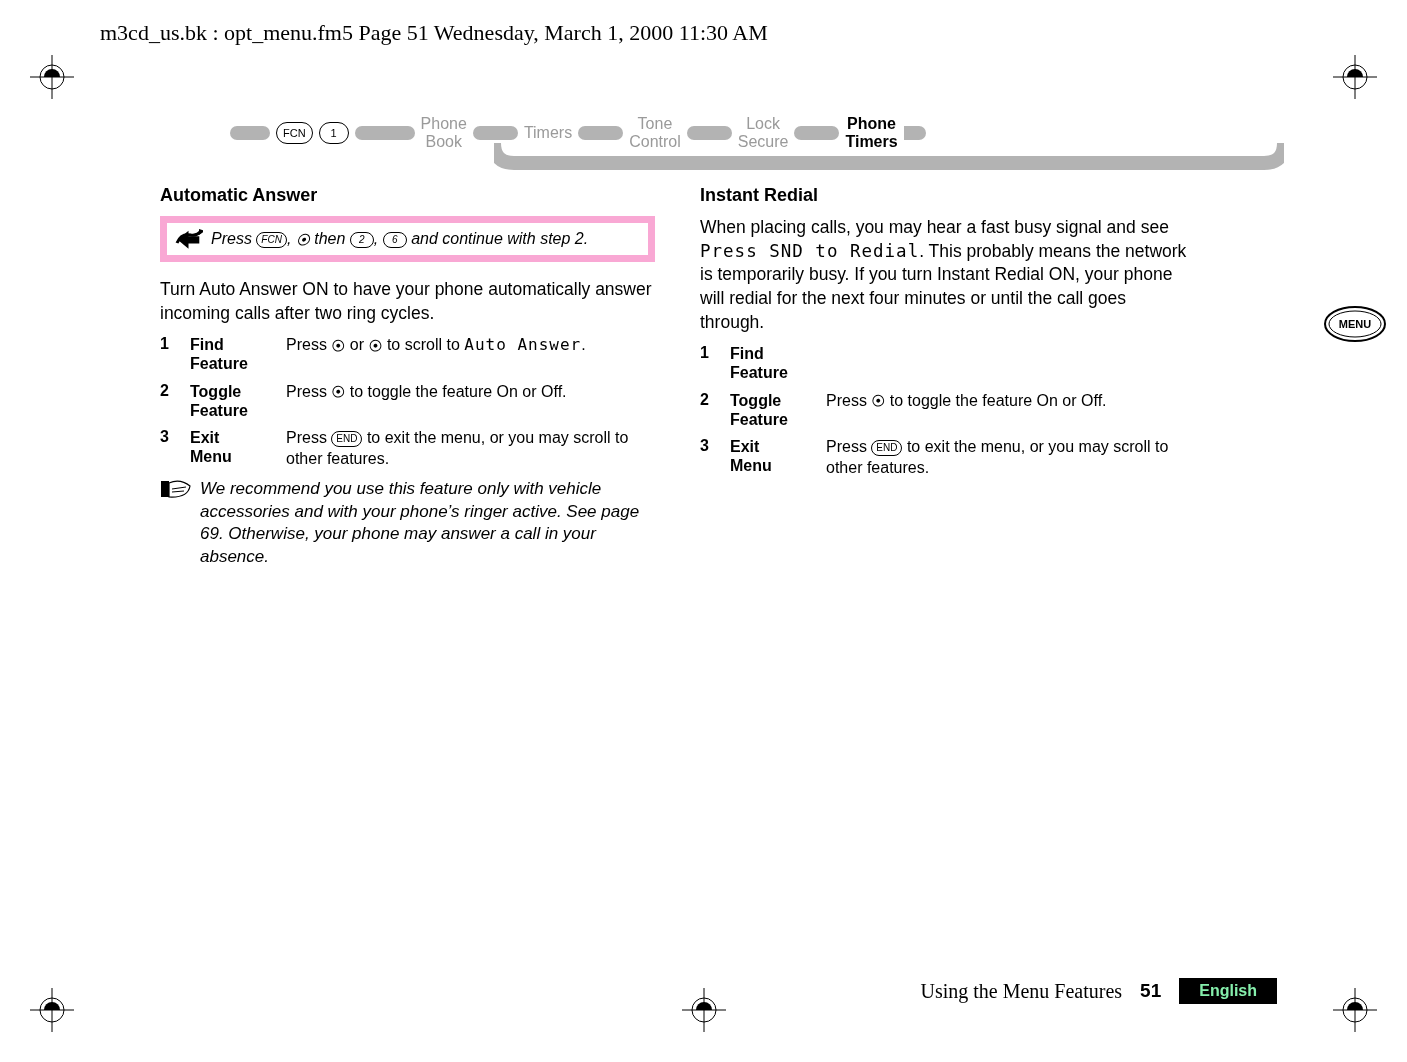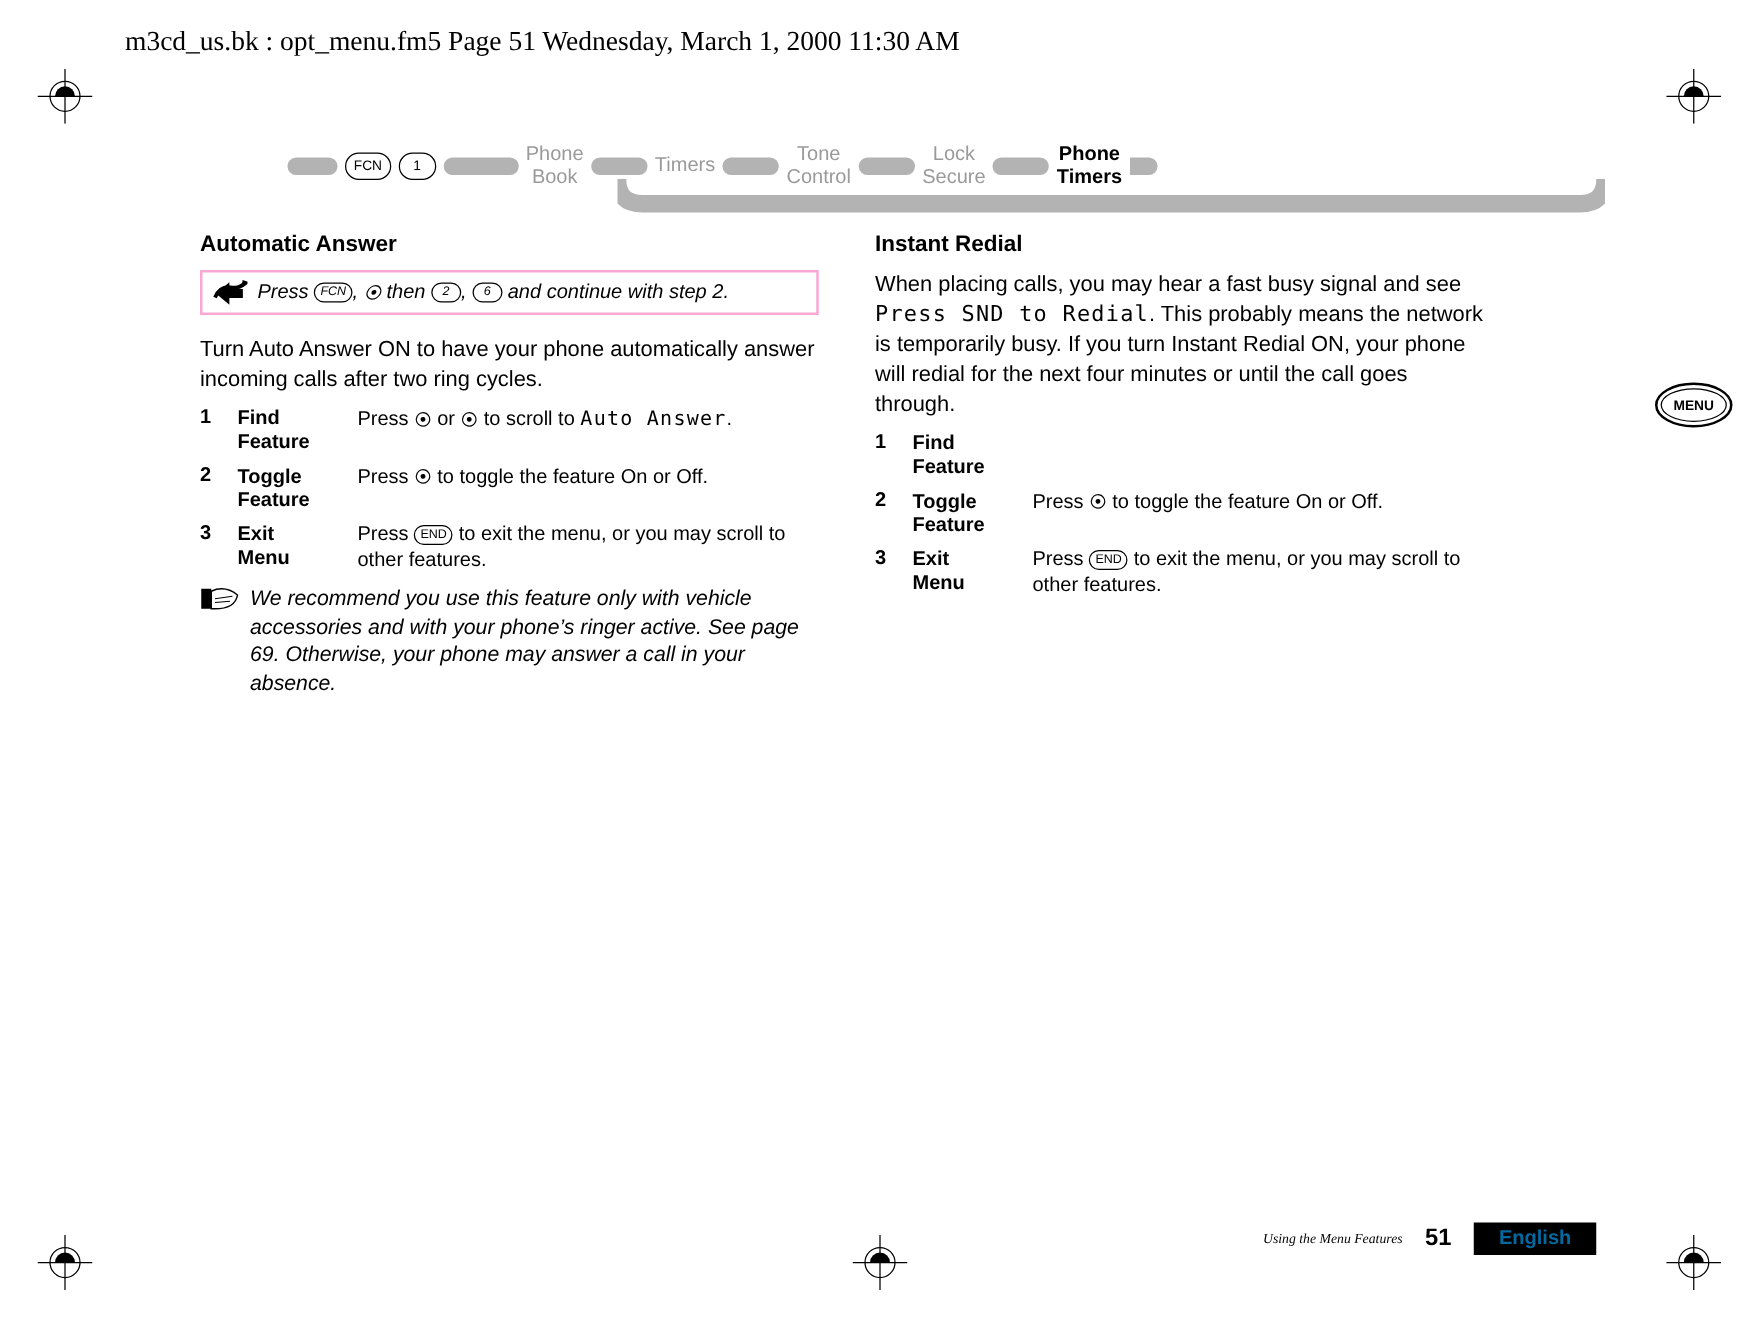--- a/index.html
+++ b/index.html
@@ -15,35 +15,35 @@
   .nav-row { display: flex; align-items: center; gap: 6px; }
   .nav-pill { background: #b3b3b3; width: 40px; height: 14px; border-radius: 7px; }
   .nav-key { display: inline-flex; align-items: center; justify-content: center; border: 1px solid #000; border-radius: 50px; height: 22px; font-size: 11px; padding: 0 6px; min-width: 30px; }
   .nav-item { text-align: center; font-family: Helvetica, Arial, sans-serif; font-size: 16px; line-height: 1.1; }
   .nav-item-grey { color: #9a9a9a; }
   .nav-item-bold { font-weight: bold; color: #000; }
   .nav-loop { position: absolute; top: 28px; left: 264px; width: 790px; height: 40px; }
   .content { position: absolute; top: 185px; left: 130px; width: 1035px; display: flex; gap: 45px; margin-left: 30px; }
   .col { width: 495px; }
   .section-title { font-weight: bold; font-size: 18px; margin-bottom: 10px; }
-  .shortcut-box { border: 2px solid #f9a8d4; padding: 6px 8px; display: flex; align-items: center; gap: 8px; margin-bottom: 16px; }
+  .shortcut-box { border: 7px solid #f9a8d4; padding: 6px 8px; display: flex; align-items: center; gap: 8px; margin-bottom: 16px; }
   .shortcut-text { font-style: italic; font-size: 16px; }
   .body-text { font-size: 17.5px; line-height: 1.35; margin-bottom: 10px; }
   .step-row { display: flex; align-items: flex-start; gap: 16px; font-size: 16px; margin-bottom: 8px; }
   .step-num { font-weight: bold; width: 14px; }
   .step-label { font-weight: bold; width: 80px; line-height: 1.2; }
   .step-text { flex: 1; line-height: 1.3; }
   .lcd-font { font-family: monospace; letter-spacing: 1px; }
   .note-row { display: flex; align-items: flex-start; gap: 8px; font-size: 17px; font-style: italic; line-height: 1.35; margin-top: 6px; }
   .note-icon { width: 32px; flex-shrink: 0; }
   .menu-tab { position: absolute; right: 20px; top: 305px; }
   .footer { position: absolute; bottom: 58px; left: 0; right: 0; display: flex; align-items: center; justify-content: flex-end; gap: 18px; padding-right: 130px; }
-  .footer-title { font-style: italic; font-family: "Times New Roman", serif; font-size: 11px; }
+  .footer-title { font-family: "Times New Roman", serif; font-size: 20px; }
   .footer-num { font-weight: bold; font-size: 19px; }
-  .footer-lang { background: #000; color: #0369a1; font-weight: bold; font-size: 16px; padding: 4px 20px; }
+  .footer-lang { background: #000; color: #86efac; font-weight: bold; font-size: 16px; padding: 4px 20px; }
   .icon-key-small { display:inline-flex; border:1px solid #000; border-radius:50px; font-size:10px; padding:0 4px; height:16px; align-items:center; justify-content:center; min-width:24px; vertical-align:middle; }
   .icon-arrow { display:inline-block; font-size:14px; vertical-align:middle; }
 </style>
 </head>
 <body>
 
 <svg class="crop-mark crop-tl" width="44" height="44">
     <circle cx="22" cy="22" r="12" fill="none" stroke="#000"></circle>
     <line x1="22" y1="0" x2="22" y2="44" stroke="#000"></line>
     <line x1="0" y1="22" x2="44" y2="22" stroke="#000"></line>

